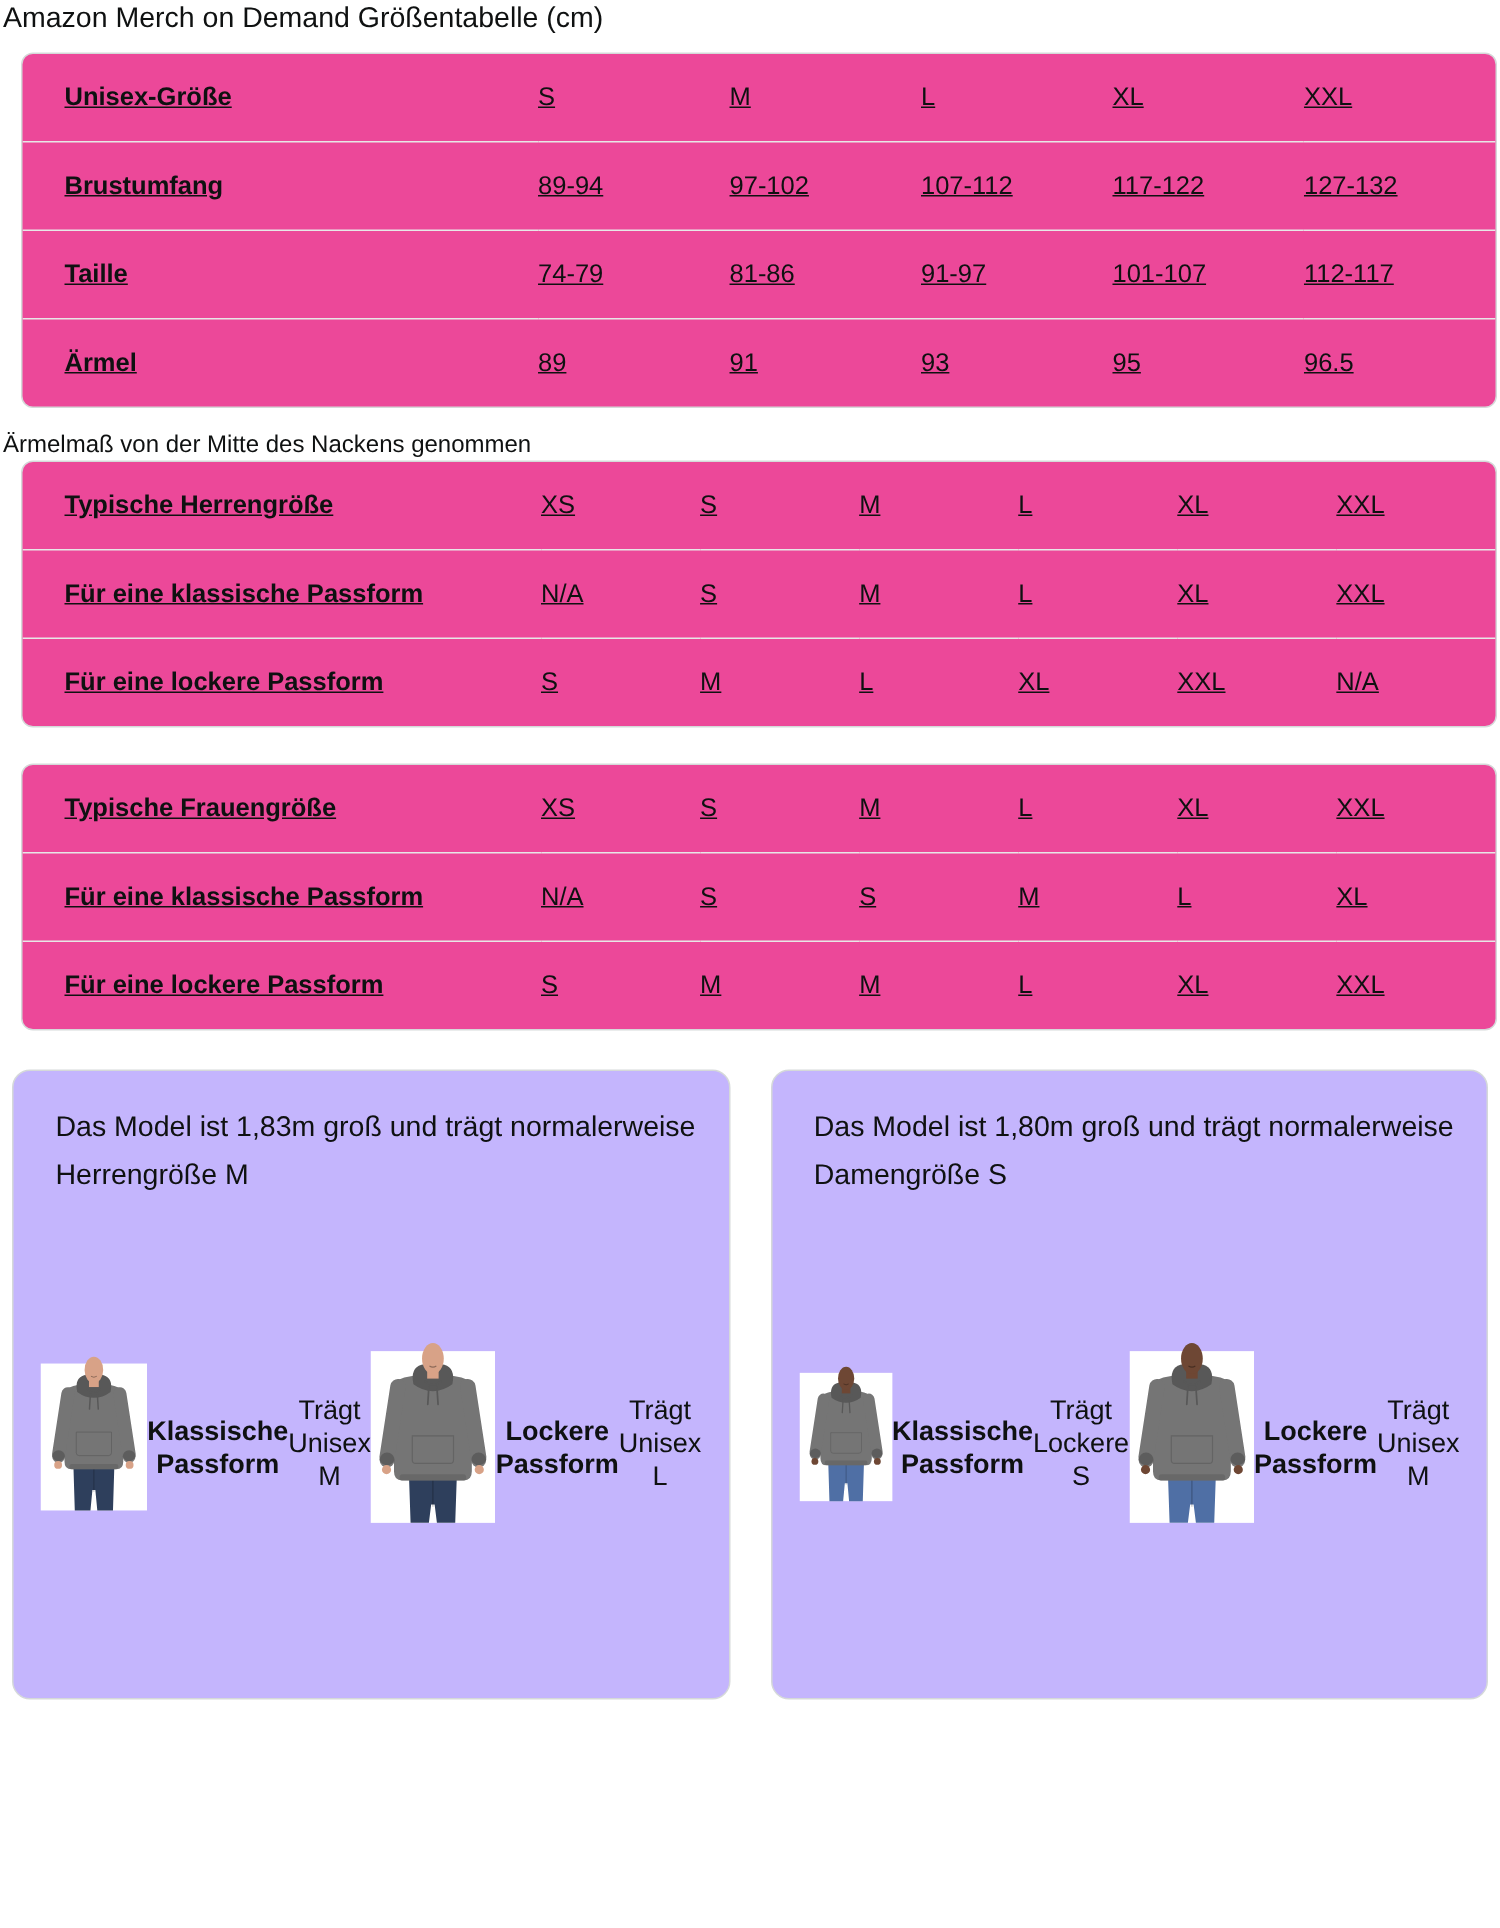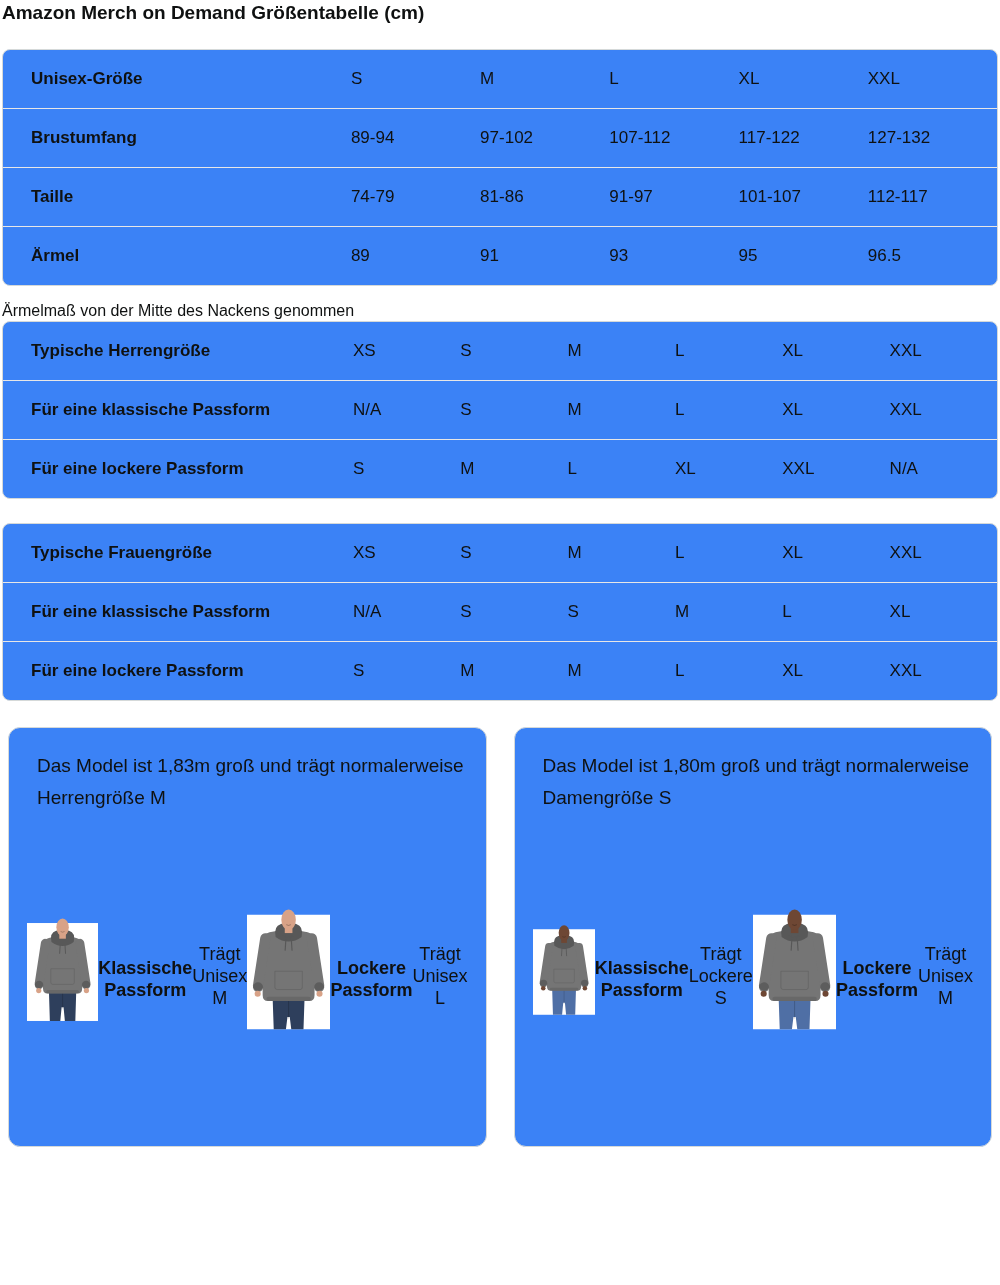--- a/index.html
+++ b/index.html
@@ -8,31 +8,32 @@
     width: 1000px;
     height: 1285px;
     font-family: "Liberation Sans", sans-serif;
     color: #0f1111;
     overflow: hidden;
   }
   .page { padding-top: 2px; }
 
   .page-title {
     font-size: 19px;
-    font-weight: 700;
-    margin: 0 0 25px 2px;
+    font-weight: 400;
+    margin: 0 0 11px 2px;
     line-height: 22px;
   }
 
   .table-card {
     border: 1px solid #d5d9d9;
     border-radius: 8px;
-    margin: 0 2px 0 2px;
+    margin: 0 2px 0 14px;
     overflow: hidden;
-    background: #3b82f6;
+    background: #ec4899;
+    text-decoration: underline;
   }
   table {
     width: 100%;
     border-collapse: collapse;
     table-layout: fixed;
     font-size: 17px;
   }
   tr + tr td { border-top: 1px solid #e7e7e7; }
   td { padding: 19px 0; vertical-align: middle; text-align: left; }
   td.lbl { font-weight: 700; padding-left: 28px; }
@@ -53,21 +54,21 @@
   .cards {
     display: flex;
     gap: 27px;
     margin: 26px 8px 0 8px;
   }
   .model-card {
     flex: 1;
     border: 1px solid #d5d9d9;
     border-radius: 12px;
     padding: 22px 18px 24px 18px;
-    background: #3b82f6;
+    background: #c4b5fd;
   }
   .model-card-heading {
     font-size: 19px;
     line-height: 32px;
     font-weight: 400;
     margin: 0 0 8px 10px;
   }
   .figures { display: flex; }
   .figure {
     flex: 1;

